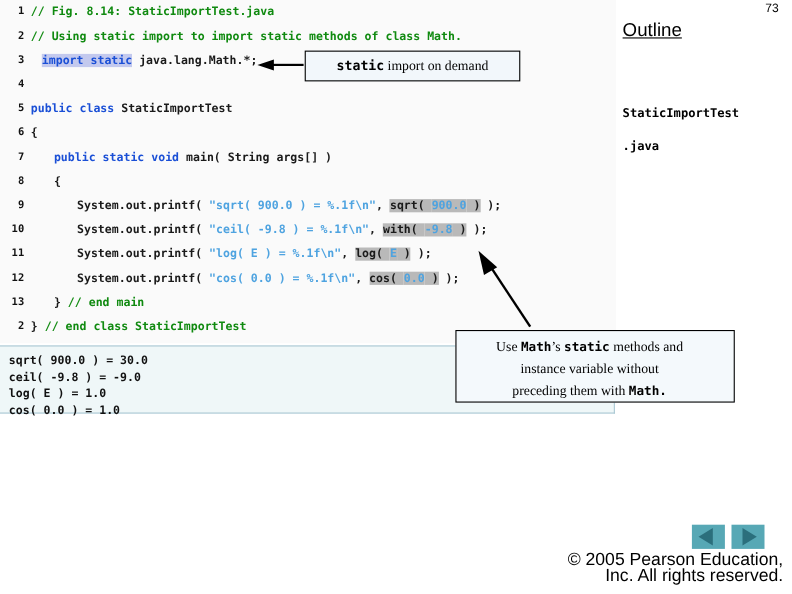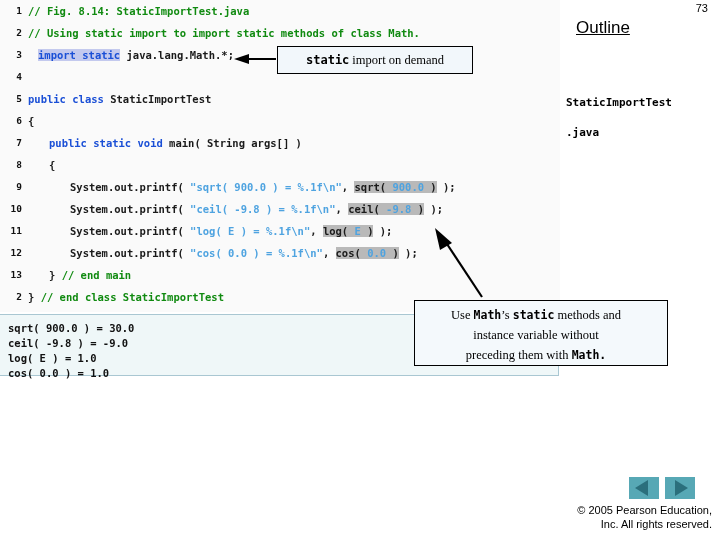--- a/index.html
+++ b/index.html
@@ -90,21 +90,20 @@
     color: #000000;
   }
   #outline-title {
     position: absolute;
     left: 566px;
     top: 18px;
     font-family: "Liberation Sans", sans-serif;
     font-size: 17px;
     color: #000000;
     text-decoration: underline;
-    margin-left: 10px;
   }
   #outline-file {
     position: absolute;
     left: 566px;
     top: 88px;
     width: 150px;
   }
   #outline-file .of-line {
     font-family: "DejaVu Sans Mono", monospace;
     font-size: 11px;
@@ -212,39 +211,39 @@
   }
 
   
   #copyright {
     position: absolute;
     right: 8px;
     top: 503px;
     width: 240px;
     text-align: right;
     font-family: "Liberation Sans", sans-serif;
-    font-size: 11px;
+    font-size: 16px;
     color: #000000;
     line-height: 14px;
   }
 </style>
 </head>
 <body>
 
 <div id="code-panel">
     <div class="code-line"><span class="ln">1</span><span class="code-text" style="padding-left: 0px;"><span class="cm">// Fig. 8.14: StaticImportTest.java</span></span></div>
     <div class="code-line"><span class="ln">2</span><span class="code-text" style="padding-left: 0px;"><span class="cm">// Using static import to import static methods of class Math.</span></span></div>
     <div class="code-line"><span class="ln">3</span><span class="code-text" style="padding-left: 10px;"><span class="kw hl-import">import static</span><span class="pln"> java.lang.Math.*;</span></span></div>
     <div class="code-line"><span class="ln">4</span><span class="code-text" style="padding-left: 0px;"></span></div>
     <div class="code-line"><span class="ln">5</span><span class="code-text" style="padding-left: 0px;"><span class="kw">public class</span><span class="pln"> StaticImportTest</span></span></div>
     <div class="code-line"><span class="ln">6</span><span class="code-text" style="padding-left: 0px;"><span class="pln">{</span></span></div>
     <div class="code-line"><span class="ln">7</span><span class="code-text" style="padding-left: 21px;"><span class="kw">public static void</span><span class="pln"> main( String args[] )</span></span></div>
     <div class="code-line"><span class="ln">8</span><span class="code-text" style="padding-left: 21px;"><span class="pln">{</span></span></div>
     <div class="code-line"><span class="ln">9</span><span class="code-text" style="padding-left: 42px;"><span class="pln">System.out.printf( </span><span class="str">"sqrt( 900.0 ) = %.1f\n"</span><span class="pln">, </span><span class="pln hl-call">sqrt( </span><span class="num hl-call">900.0</span><span class="pln hl-call"> )</span><span class="pln"> );</span></span></div>
-    <div class="code-line"><span class="ln">10</span><span class="code-text" style="padding-left: 42px;"><span class="pln">System.out.printf( </span><span class="str">"ceil( -9.8 ) = %.1f\n"</span><span class="pln">, </span><span class="pln hl-call">ceil( </span><span class="num hl-call">-9.8</span><span class="pln hl-call"> )</span><span class="pln"> );</span></span></div>
+    <div class="code-line"><span class="ln">10</span><span class="code-text" style="padding-left: 42px;"><span class="pln">System.out.printf( </span><span class="str">"ceil( -9.8 ) = %.1f\n"</span><span class="pln">, </span><span class="pln hl-call">with( </span><span class="num hl-call">-9.8</span><span class="pln hl-call"> )</span><span class="pln"> );</span></span></div>
     <div class="code-line"><span class="ln">11</span><span class="code-text" style="padding-left: 42px;"><span class="pln">System.out.printf( </span><span class="str">"log( E ) = %.1f\n"</span><span class="pln">, </span><span class="pln hl-call">log( </span><span class="num hl-call">E</span><span class="pln hl-call"> )</span><span class="pln"> );</span></span></div>
     <div class="code-line"><span class="ln">12</span><span class="code-text" style="padding-left: 42px;"><span class="pln">System.out.printf( </span><span class="str">"cos( 0.0 ) = %.1f\n"</span><span class="pln">, </span><span class="pln hl-call">cos( </span><span class="num hl-call">0.0</span><span class="pln hl-call"> )</span><span class="pln"> );</span></span></div>
     <div class="code-line"><span class="ln">13</span><span class="code-text" style="padding-left: 21px;"><span class="pln">} </span><span class="cm">// end main</span></span></div>
     <div class="code-line"><span class="ln">2</span><span class="code-text" style="padding-left: 0px;"><span class="pln">} </span><span class="cm">// end class StaticImportTest</span></span></div>
   </div>
 
 <div id="output-panel">
     <div class="out-line">sqrt( 900.0 ) = 30.0</div>
     <div class="out-line">ceil( -9.8 ) = -9.0</div>
     <div class="out-line">log( E ) = 1.0</div>

